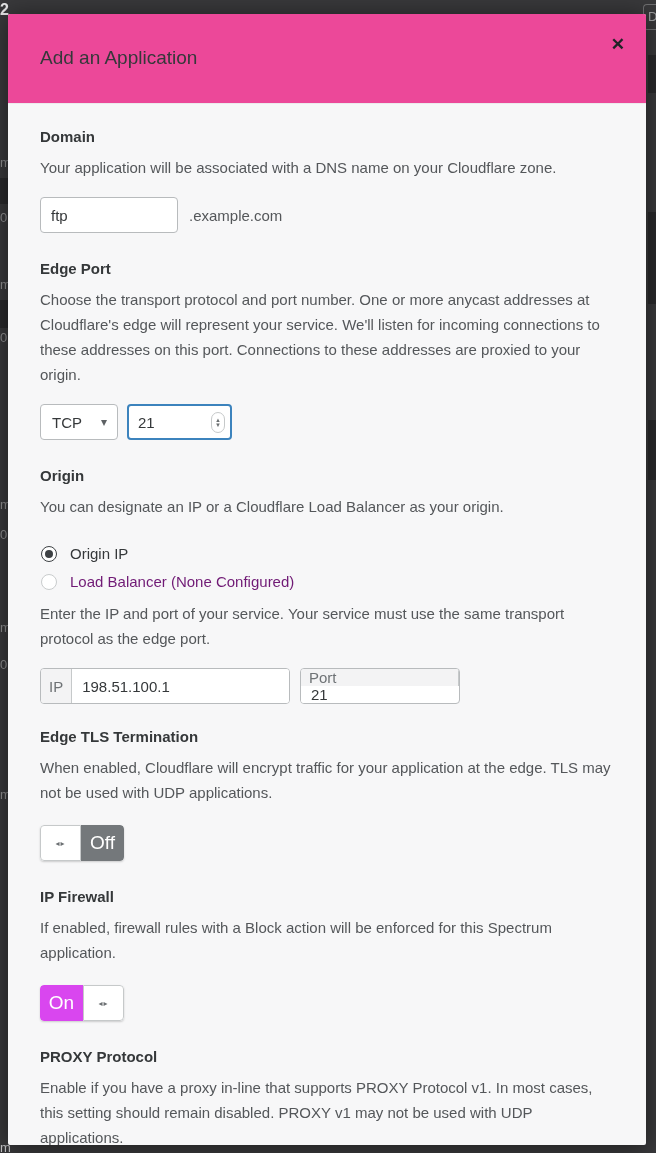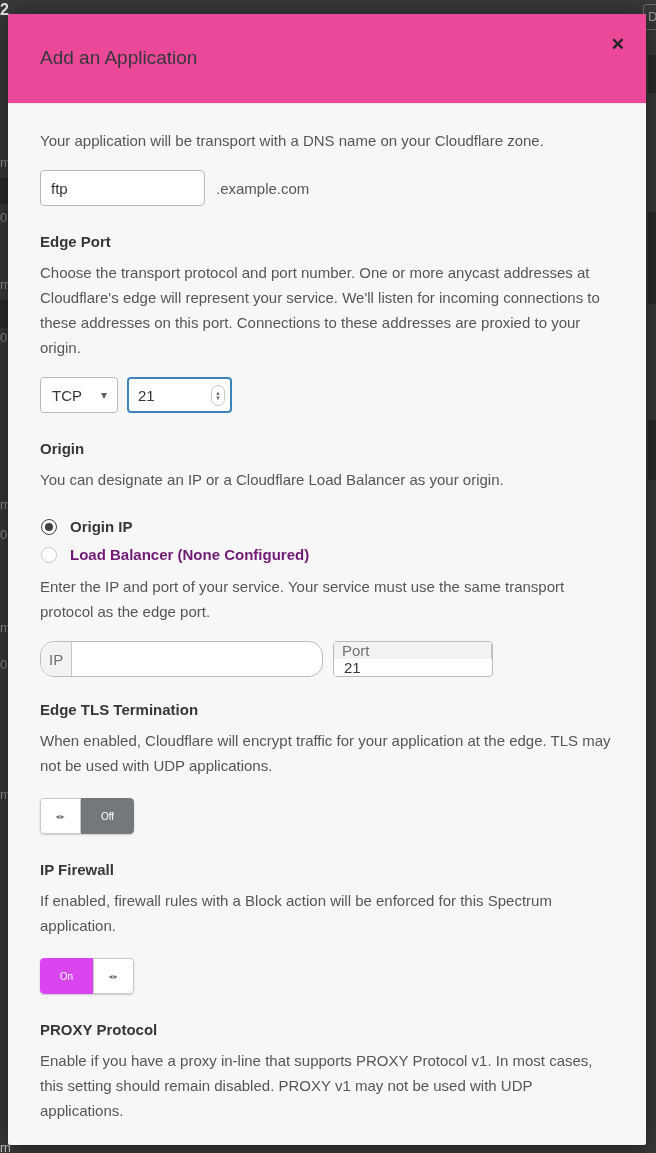--- a/index.html
+++ b/index.html
@@ -58,21 +58,21 @@
   }
 
   
   .row { display: flex; align-items: center; }
   .text-input {
     height: 36px; border: 1px solid #b8bbbd; border-radius: 4px;
     background: #fff; font-size: 15px; color: #35383a;
     padding: 0 10px; outline: none;
     font-family: "Liberation Sans", sans-serif;
   }
-  .domain-input { width: 165px; }
+  .domain-input { width: 138px; }
   .suffix { font-size: 15px; color: #54575a; margin-left: 11px; }
 
   .select {
     width: 78px; height: 36px; border: 1px solid #b8bbbd; border-radius: 4px;
     background: #fff; display: flex; align-items: center;
     justify-content: space-between; padding: 0 10px 0 11px;
     font-size: 15px; color: #35383a; cursor: pointer;
   }
   .select .chev { font-size: 12px; color: #5d6164; }
 
@@ -87,64 +87,64 @@
   .spinner {
     position: absolute; right: 7px; top: 8px;
     width: 14px; height: 21px;
     border: 1px solid #c6c9ca; border-radius: 8px;
     display: flex; flex-direction: column; align-items: center; justify-content: center;
     font-size: 6px; color: #6b6f71; line-height: 5px;
     cursor: pointer; background: #fff;
   }
 
   
-  .radio-row { display: flex; align-items: center; margin: 0 0 11px 1px; font-weight: bold; }
+  .radio-row { display: flex; align-items: center; margin: 0 0 11px 1px; }
   .radio-circle {
     width: 16px; height: 16px; border-radius: 50%;
     border: 1.5px solid #3d4144; background: #fff;
     display: flex; align-items: center; justify-content: center;
     flex-shrink: 0; cursor: pointer;
   }
   .radio-circle .dot { width: 8px; height: 8px; border-radius: 50%; background: #3d4144; }
   .radio-row.disabled .radio-circle { border-color: #c9cccd; }
   .radio-label { font-size: 15px; color: #35383a; margin-left: 13px; }
   .radio-row.disabled .radio-label { color: #701a75; }
 
   
   .ip-port-row { display: flex; margin-top: 3px; }
   .addon-group { display: flex; height: 36px; border: 1px solid #b8bbbd; border-radius: 4px; overflow: hidden; background: #fff; }
   .addon-prefix {
     background: #f3f3f4; border-right: 1px solid #c6c9ca;
     color: #6e7275; font-size: 15px;
     display: flex; align-items: center; padding: 0 8px;
   }
   .addon-input { border: none; height: 34px; font-size: 15px; color: #35383a; padding: 0 10px; outline: none; background: #fff; font-family: "Liberation Sans", sans-serif; }
-  .ip-group { width: 283px; margin-right: 10px; border-radius: 14px; }
+  .ip-group { width: 250px; margin-right: 10px; }
   .ip-group .addon-input { width: 252px; }
   .port-group { width: 160px; flex-direction: column; }
   .port-group .addon-input { width: 113px; }
 
   
   .toggle {
     display: inline-flex; height: 36px; border-radius: 4px;
     overflow: hidden; cursor: pointer;
     box-shadow: 0 1px 2px rgba(0,0,0,.18);
     margin-top: 3px;
   }
   .toggle .handle {
     width: 41px; background: #fff;
     border: 1px solid #c6c9ca;
     display: flex; align-items: center; justify-content: center;
     font-size: 8px; color: #6b6f72; letter-spacing: 1px;
   }
   .toggle .handle.left-cap  { border-radius: 4px 0 0 4px; }
   .toggle .handle.right-cap { border-radius: 0 4px 4px 0; }
   .toggle .state {
-    width: 53px; display: flex; align-items: center; justify-content: center;
-    font-size: 10px; color: #fff;
+    width: 43px; display: flex; align-items: center; justify-content: center;
+    font-size: 19px; color: #fff;
   }
   .toggle .state.off { background: #74787b; border-radius: 0 4px 4px 0; }
   .toggle .state.on  { background: #d946ef; border-radius: 4px 0 0 4px; }
 </style>
 </head>
 <body>
 
 <span class="bg-glyph bright" style="left:0;top:1px">2</span>
 <span class="bg-glyph" style="left:0;top:155px">m</span>
 <span class="bg-glyph" style="left:0;top:185px">0</span>
@@ -168,21 +168,22 @@
 <div class="modal">
 
   <div class="modal-header">
     <div class="modal-title">Add an Application</div>
     <div class="close-btn">✕</div>
   </div>
 
   <div class="modal-body">
 
     <div class="section">
-      <p class="desc">Your application will be transport with a DNS name on your Cloudflare zone.</p>
+      <h4 class="section-heading">Domain</h4>
+      <p class="desc">Your application will be associated with a DNS name on your Cloudflare zone.</p>
       <div class="row">
         <input type="text" class="text-input domain-input" value="ftp" style="">
         <span class="suffix">.example.com</span>
       </div>
     </div>
 
     <div class="section">
       <h4 class="section-heading">Edge Port</h4>
       <p class="desc">Choose the transport protocol and port number. One or more anycast addresses at Cloudflare's edge will represent your service. We'll listen for incoming connections to these addresses on this port. Connections to these addresses are proxied to your origin.</p>
       <div class="row">
@@ -213,20 +214,21 @@
       <div class="radio-row disabled">
         <span class="radio-circle"></span>
         <span class="radio-label">Load Balancer (None Configured)</span>
       </div>
 
       <p class="desc" style="">Enter the IP and port of your service. Your service must use the same transport protocol as the edge port.</p>
 
       <div class="ip-port-row">
         <div class="addon-group ip-group">
           <span class="addon-prefix">IP</span>
+          <input type="text" class="addon-input" value="198.51.100.1" style="">
         </div>
         <div class="addon-group port-group">
           <span class="addon-prefix">Port</span>
           <input type="text" class="addon-input" value="21" style="">
         </div>
       </div>
     </div>
 
     <div class="section">
       <h4 class="section-heading">Edge TLS Termination</h4>

